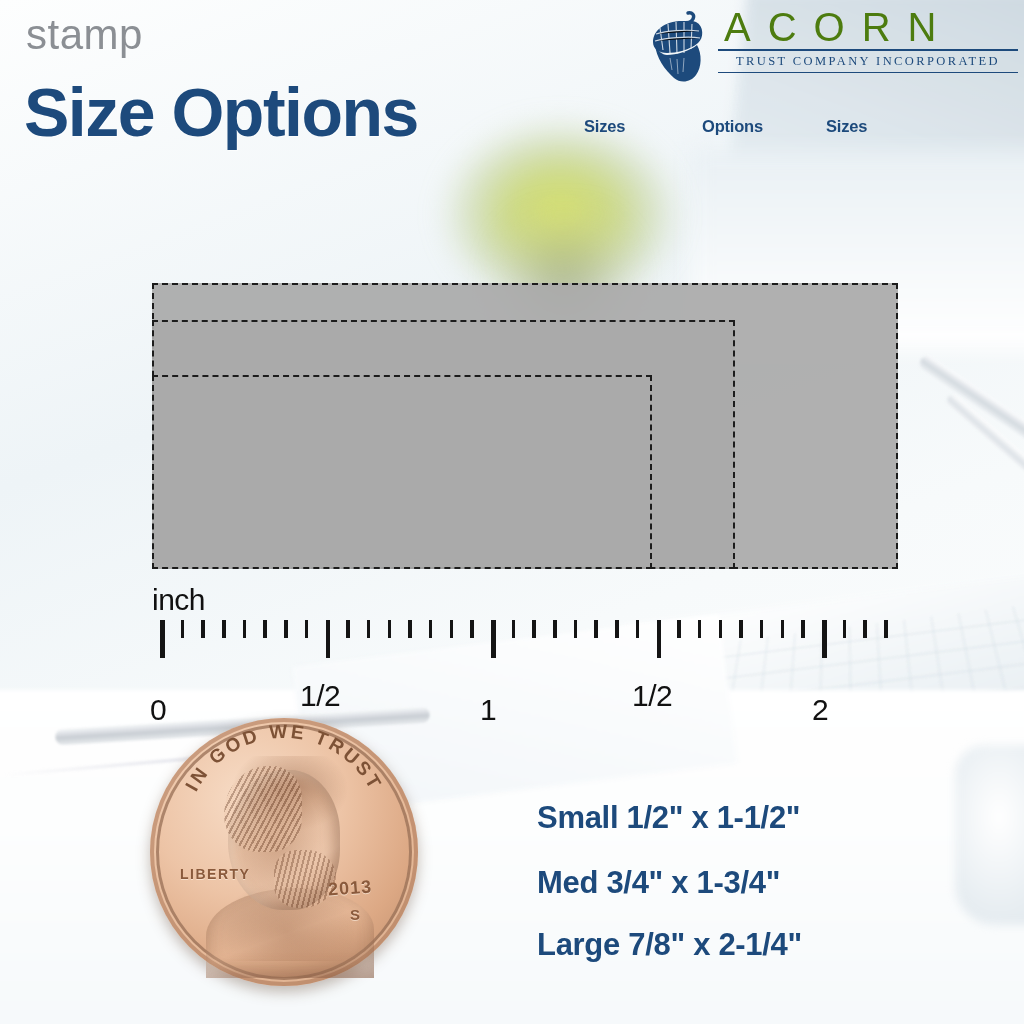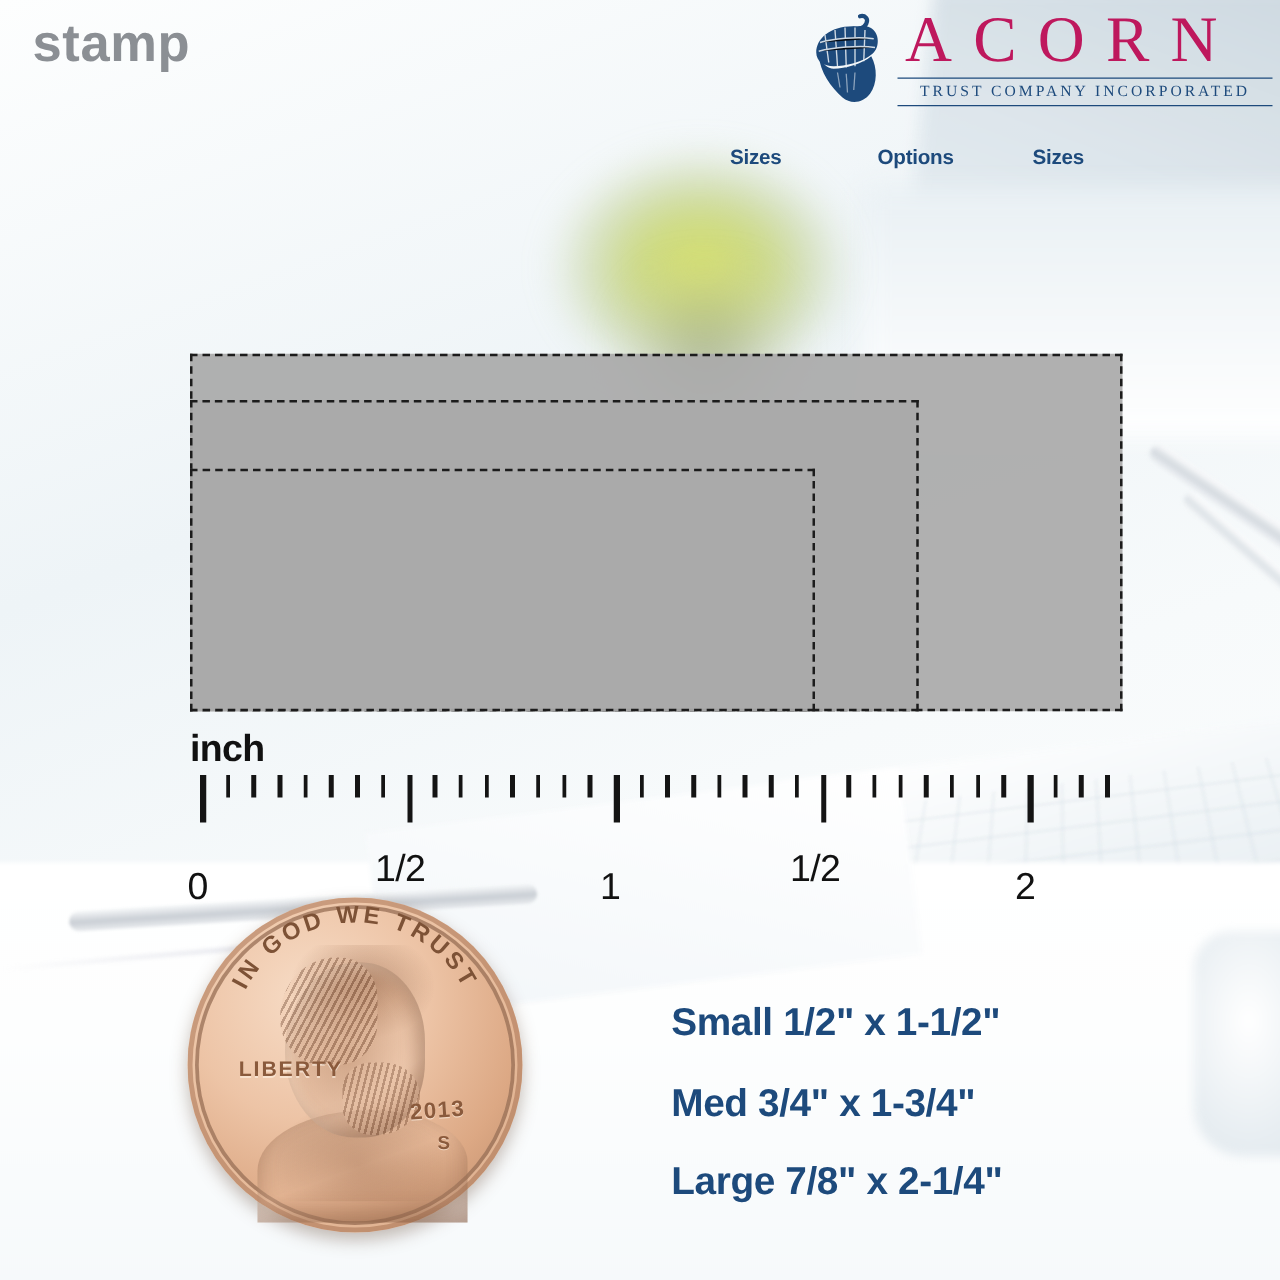--- a/index.html
+++ b/index.html
@@ -92,37 +92,37 @@
   }
   .bg-shadowline{
     position:absolute;left:0px;top:760px;width:330px;height:2px;
     background:linear-gradient(90deg,rgba(200,200,215,0) 0%,rgba(196,198,214,.85) 70%,rgba(200,200,215,0) 100%);
     transform:rotate(-5deg);filter:blur(1.5px);
   }
 
   
   .stamp-word{
     position:absolute;left:26px;top:14px;
-    font-size:42px;font-weight:700;letter-spacing:.5px;
+    font-size:42px;font-weight:400;letter-spacing:.5px;
     color:#8b8f94;line-height:1;
   }
   .size-options{
     position:absolute;left:24px;top:78px;
     font-size:68px;font-weight:bold;letter-spacing:-1.5px;
     color:#1d4a7c;line-height:1;
     text-shadow:1px 1px 0 rgba(255,255,255,.6);
   }
 
   
   .logo{position:absolute;left:648px;top:6px;width:372px;height:82px;}
   .logo-acorn{position:absolute;left:0px;top:4px;width:64px;height:76px;}
   .logo-text{position:absolute;left:70px;top:0px;width:302px;}
   .logo-acorn-word{
-    font-size:52px;letter-spacing:17px;color:#be185d;
-    font-family:Liberation Serif, serif;line-height:1.05;
+    font-size:40px;letter-spacing:17px;color:#4d7c0f;
+    font-family:Liberation Sans, sans-serif;line-height:1.05;
     text-indent:6px;
   }
   .logo-rule{height:1.5px;background:#1d4a7c;width:300px;margin-top:1px;}
   .logo-sub{
     font-size:12.5px;letter-spacing:2.4px;color:#1d4a7c;
     font-family:"Liberation Serif",serif;white-space:nowrap;
     margin-top:3px;text-align:center;width:300px;
   }
   .logo-rule2{height:1.2px;background:#1d4a7c;width:300px;margin-top:3px;}
 
@@ -136,21 +136,21 @@
   .sbox-label{
     position:absolute;bottom:3px;
     font-size:16.5px;font-weight:bold;color:#1d4a7c;
     letter-spacing:-.2px;white-space:nowrap;
   }
 
   
   .ruler{position:absolute;left:0;top:0;width:1024px;height:1024px;}
   .inch-word{
     position:absolute;left:152px;top:583px;
-    font-size:30px;color:#111;font-weight:700;letter-spacing:-.5px;
+    font-size:30px;color:#111;font-weight:400;letter-spacing:-.5px;
   }
   .tick{position:absolute;background:#141414;width:3.5px;}
   .tick.major{width:4.5px;}
   .rlabel{
     position:absolute;font-size:30px;color:#111;font-weight:400;
     letter-spacing:-.5px;white-space:nowrap;
   }
 
   
   .penny-wrap{position:absolute;left:150px;top:718px;width:268px;height:268px;}
@@ -242,20 +242,21 @@
     <div class="bg-desk"></div>
     <div class="bg-paper"></div>
     <div class="bg-shadowline"></div>
     <div class="bg-pen"></div>
     <div class="bg-pencil"></div>
     <div class="bg-pencil2"></div>
     <div class="bg-cloth"></div>
   </div>
 
   <div class="stamp-word">stamp</div>
+  <div class="size-options">Size Options</div>
 
   <div class="logo">
     <div class="logo-acorn">
       <svg viewBox="0 0 64 76" width="64" height="76" aria-hidden="true">
         <path d="M40 3 C44 2 47 5 45 9 C43 13 38 14 35 13" fill="none" stroke="#1d4a7c" stroke-width="3.4" stroke-linecap="round"></path>
         <path d="M34 11 C16 11 5 21 5 32 C5 39 11 43 19 43 C28 43 42 40 50 33 C56 28 56 16 48 12 C44 10 39 11 34 11 Z" fill="#1d4a7c"></path>
         <path d="M7 34 C8 48 17 60 26 68 C33 74 43 72 48 65 C54 57 54 44 49 35 C42 41 28 45 19 45 C14 45 10 41 7 34 Z" fill="#1d4a7c"></path>
         <g stroke="#eef3f7" stroke-width="1.1" opacity=".85">
           <path d="M12 18 L15 40"></path>
             <path d="M20 14 L22 43"></path>
@@ -343,21 +344,21 @@
       <div class="penny-hair"></div>
       <div class="penny-beard"></div>
       <svg class="penny-arc" viewBox="0 0 268 268">
         <defs>
           <path id="mottoArc" d="M 36 118 A 98 98 0 0 1 232 118" fill="none"></path>
         </defs>
         <text>
           <textPath href="#mottoArc" startOffset="50%" text-anchor="middle" id="pennyMottoPath">IN GOD WE TRUST</textPath>
         </text>
       </svg>
-      <div class="penny-txt" style="left:30px;top:128px;font-size:17px;letter-spacing:1.5px;margin-left:11px;">LIBERTY</div>
+      <div class="penny-txt" style="left:30px;top:148px;font-size:14px;letter-spacing:1.5px;">LIBERTY</div>
       <div class="penny-txt" style="left:178px;top:160px;font-size:18px;letter-spacing:1px;transform:rotate(-4deg);">2013</div>
       <div class="penny-txt" style="left:200px;top:188px;font-size:15px;">S</div>
     </div>
   </div>
 
   <div class="info" id="info">
   <div class="info-line" style="left: 537px; top: 800px;">Small 1/2" x 1-1/2"</div>
       <div class="info-line" style="left: 537px; top: 865px;">Med 3/4" x 1-3/4"</div>
       <div class="info-line" style="left: 537px; top: 927px;">Large 7/8" x 2-1/4"</div>
     </div>

